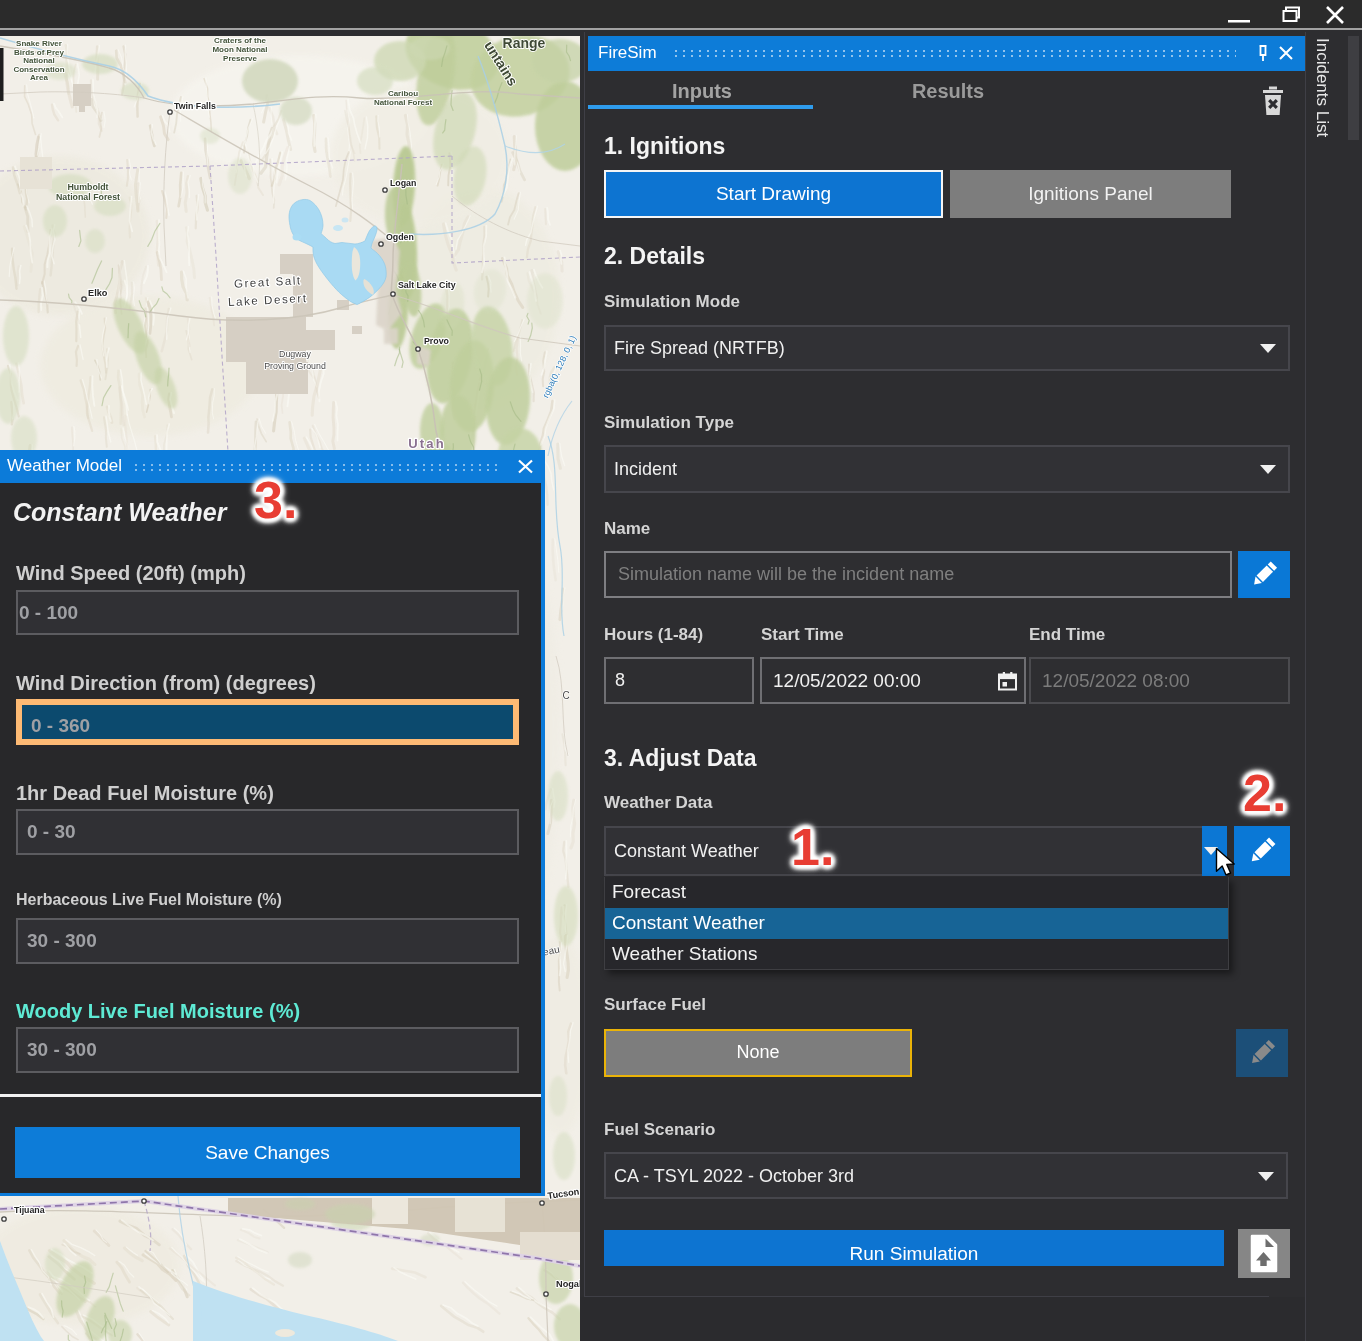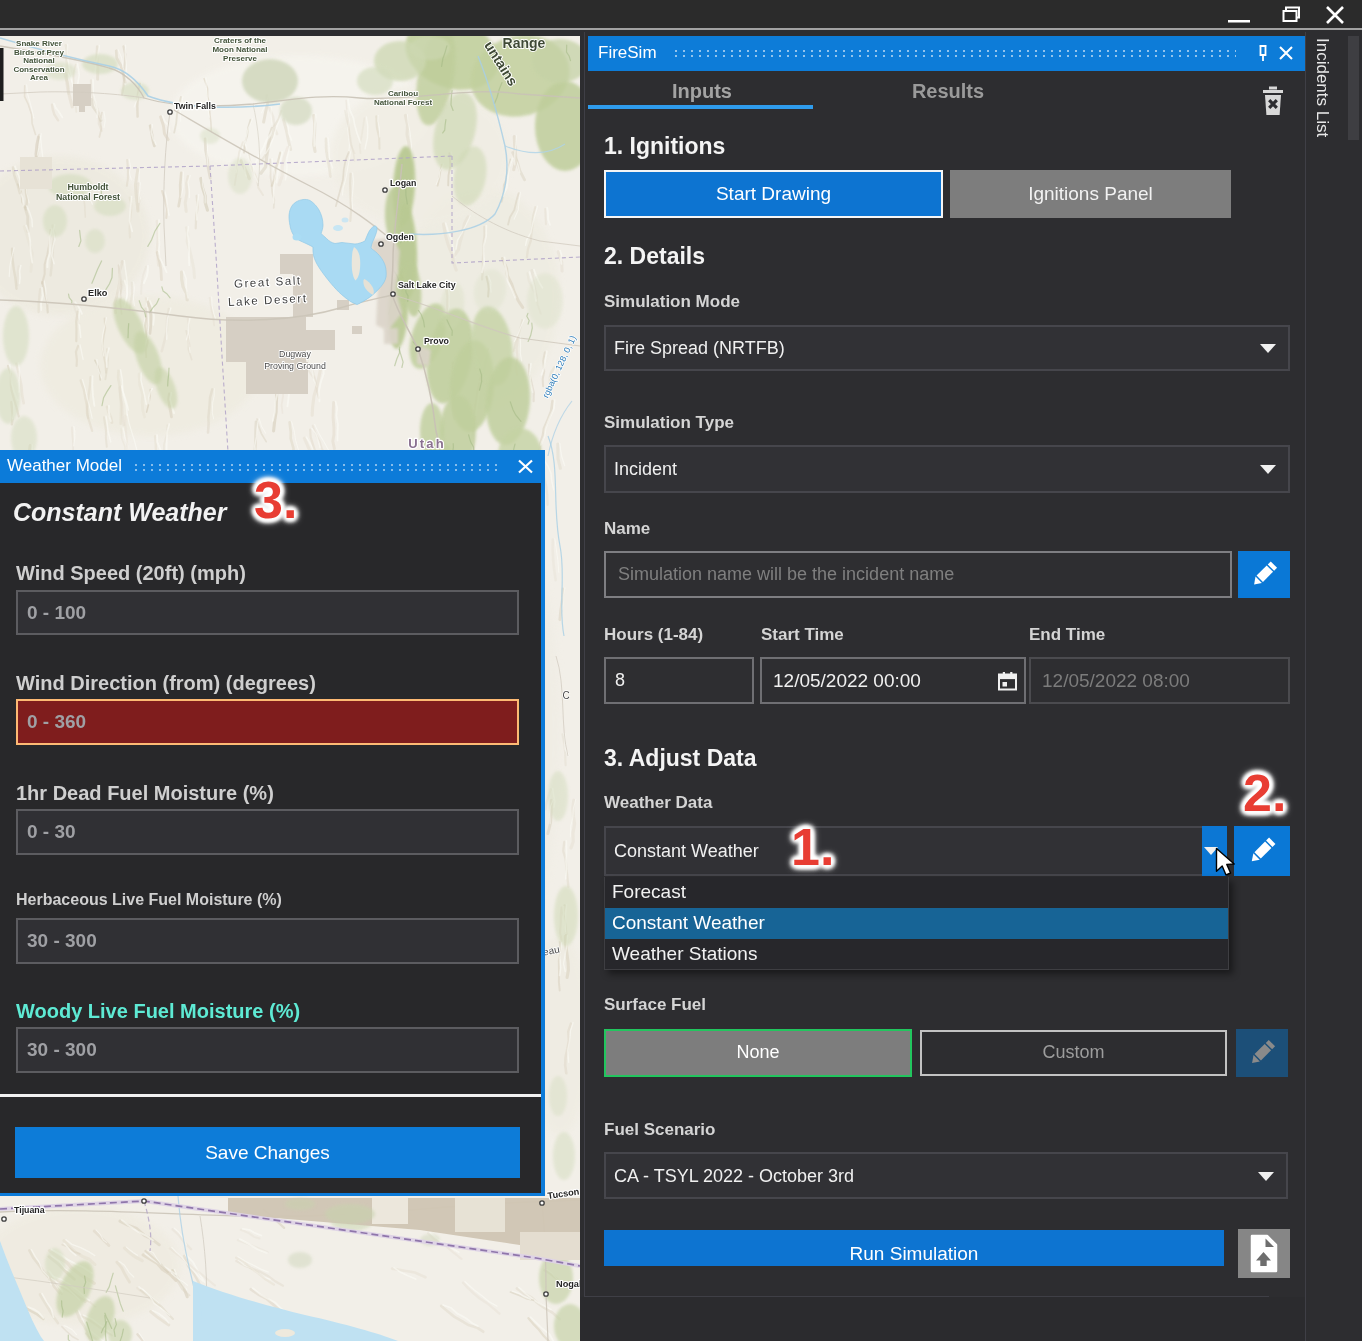--- a/index.html
+++ b/index.html
@@ -773,22 +773,21 @@
       </svg>
   </div>
 
   <div class="abs" style="left:24px; top:845px; width:625px; height:93px; background:#27272b; border:1px solid #3e3e42; border-top:none; box-shadow:4px 4px 7px rgba(0,0,0,0.45);">
     <div class="abs" style="left:0; top:0; width:623px; height:31px; color:#f2f2f2; font-size:19px; line-height:30px; padding-left:7px;">Forecast</div>
     <div class="abs" style="left:0; top:31px; width:623px; height:31px; background:#176496; color:#fff; font-size:19px; line-height:30px; padding-left:7px;">Constant Weather</div>
     <div class="abs" style="left:0; top:62px; width:623px; height:31px; color:#f2f2f2; font-size:19px; line-height:30px; padding-left:7px;">Weather Stations</div>
   </div>
 
   <div class="lbl" style="left:24px; top:963px;">Surface Fuel</div>
-  <div class="abs" style="left:24px; top:997px; width:308px; height:48px; background:#7d7d7d; border:2px solid #22c55e; color:#fff; font-size:18px; text-align:center; line-height:43px;">None</div>
-  <div class="abs" style="left:340px; top:998px; width:307px; height:46px; border:2px solid #c2c2c2; color:#9d9d9d; font-size:18px; text-align:center; line-height:41px;">Custom</div>
+  <div class="abs" style="left:24px; top:997px; width:308px; height:48px; background:#7d7d7d; border:2px solid #eab308; color:#fff; font-size:18px; text-align:center; line-height:43px;">None</div>
   <div class="abs" style="left:656px; top:997px; width:52px; height:48px; background:#1c4f78;">
     <svg width="52" height="48" viewBox="0 0 52 48">
         <g transform="translate(26,24) rotate(45)">
       <rect x="-4.5" y="-14" width="9" height="4.2" fill="#8a8a8a"></rect>
       <rect x="-4.5" y="-8.3" width="9" height="14.3" fill="#8a8a8a"></rect>
       <path d="M-4.5,7.5 h9 l-4.5,6.5 z" fill="#8a8a8a"></path>
     </g>
       </svg>
   </div>
 
@@ -821,23 +820,23 @@
     <div class="abs" style="left:134px; top:13px; width:368px; height:9px;
       background-image:radial-gradient(circle at 2px 2px, rgba(255,255,255,.5) 1.1px, transparent 1.3px);
       background-size:8px 5px;"></div>
     <svg class="abs" style="left:517px; top:9px;" width="18" height="16" viewBox="0 0 18 16">
       <path d="M2,1.5 l13,12 M15,1.5 l-13,12" stroke="#fff" stroke-width="2.2"></path>
     </svg>
   </div>
   <div class="abs" style="left:0; top:33px; width:541px; height:710px; background:#28282a;">
     <div class="abs" style="left:13px; top:15px; color:#f2f2f2; font-size:25px; font-weight:bold; font-style:italic;">Constant Weather</div>
     <div class="abs" style="left:16px; top:79px; color:#cfcfcf; font-size:20px; font-weight:bold;">Wind Speed (20ft) (mph)</div>
-    <div class="abs" style="left:16px; top:107px; width:503px; height:45px; background:#303034; border:2px solid #5c5c60; color:#9fa0a4; font-size:19px; font-weight:bold; line-height:41px; padding-left:9px;">0 - 100</div>
+    <div class="abs" style="left:16px; top:107px; width:503px; height:45px; background:#303034; border:2px solid #5c5c60; color:#9fa0a4; font-size:19px; font-weight:bold; line-height:41px; padding-left:1px;">0 - 100</div>
     <div class="abs" style="left:16px; top:189px; color:#cfcfcf; font-size:20px; font-weight:bold;">Wind Direction (from) (degrees)</div>
-    <div class="abs" style="left:16px; top:216px; width:503px; height:46px; background:#7f1d1d; border:2px solid #fdba74; color:#9fa0a4; font-size:19px; font-weight:bold; line-height:42px; padding-left:9px;">0 - 360</div>
+    <div class="abs" style="left:16px; top:216px; width:503px; height:46px; background:#0c4a6e; border:6px solid #fdba74; color:#9fa0a4; font-size:19px; font-weight:bold; line-height:42px; padding-left:9px;">0 - 360</div>
     <div class="abs" style="left:16px; top:299px; color:#cfcfcf; font-size:20px; font-weight:bold;">1hr Dead Fuel Moisture (%)</div>
     <div class="abs" style="left:16px; top:326px; width:503px; height:46px; background:#303034; border:2px solid #5c5c60; color:#9fa0a4; font-size:19px; font-weight:bold; line-height:42px; padding-left:9px;">0 - 30</div>
     <div class="abs" style="left:16px; top:408px; color:#cfcfcf; font-size:16px; font-weight:bold;">Herbaceous Live Fuel Moisture (%)</div>
     <div class="abs" style="left:16px; top:435px; width:503px; height:46px; background:#303034; border:2px solid #5c5c60; color:#9fa0a4; font-size:19px; font-weight:bold; line-height:42px; padding-left:9px;">30 - 300</div>
     <div class="abs" style="left:16px; top:517px; color:#5eead4; font-size:20px; font-weight:bold;">Woody Live Fuel Moisture (%)</div>
     <div class="abs" style="left:16px; top:544px; width:503px; height:46px; background:#303034; border:2px solid #5c5c60; color:#9fa0a4; font-size:19px; font-weight:bold; line-height:42px; padding-left:9px;">30 - 300</div>
     <div class="abs" style="left:0; top:611px; width:541px; height:3px; background:#f2f2f2;"></div>
     <div class="abs" style="left:15px; top:644px; width:505px; height:51px; background:#0d7cd8; color:#fff; font-size:19px; text-align:center; line-height:51px;">Save Changes</div>
   </div>
 </div>

